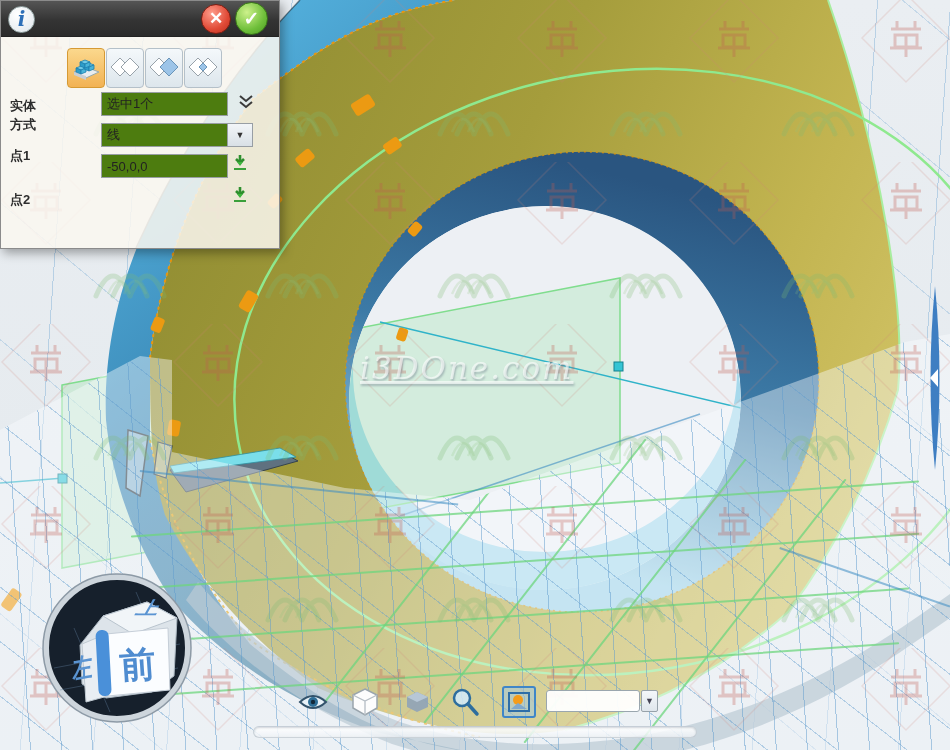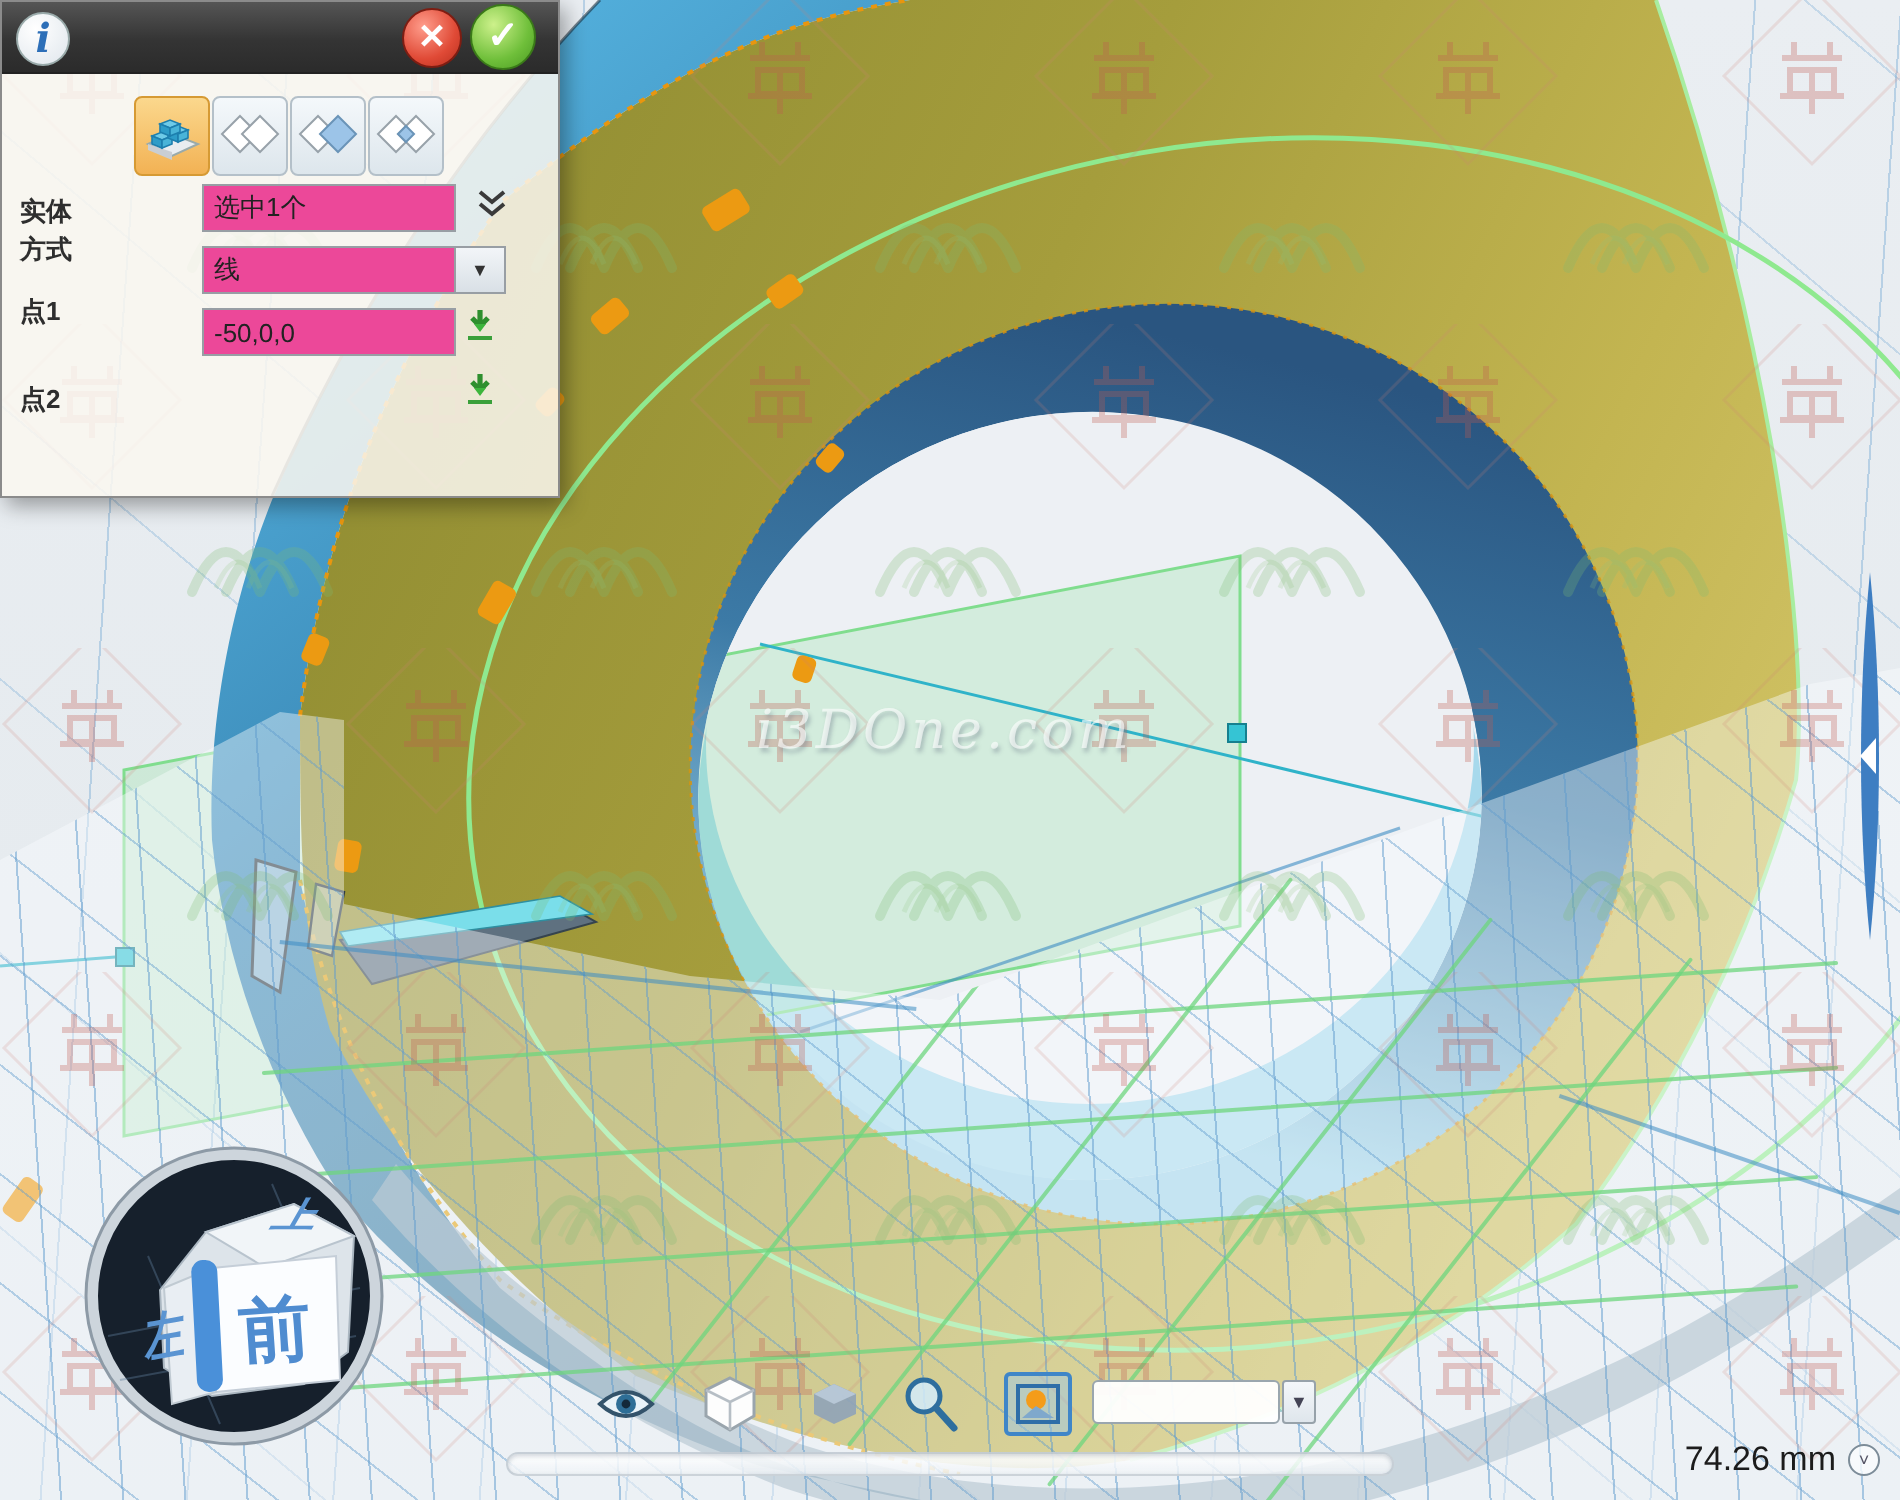--- a/index.html
+++ b/index.html
@@ -21,22 +21,22 @@
       repeating-linear-gradient(38deg, rgba(95,155,205,0) 0 42px, rgba(95,155,205,.42) 42px 43px),
       rgba(250,253,255,.42);
     clip-path:polygon(0 430px,140px 356px,172px 360px,172px 452px,345px 488px,470px 500px,905px 342px,950px 334px,950px 750px,0 750px);}
   .gridplane i{position:absolute;display:block;height:2px;background:rgba(110,214,125,.75);border-radius:2px;}
   .gline-a{transform:rotate(-4deg);}
   .gline-b{width:360px;transform:rotate(-52deg);}
   .dline{position:absolute;height:2px;background:rgba(60,140,195,.55);transform-origin:0 0;}
 
   
   .wm{left:0;top:0;width:950px;height:750px;pointer-events:none;}
-  .wm-text{left:378px;top:350px;font-family:"DejaVu Serif",serif;font-style:italic;font-size:27px;
-    color:rgba(255,255,255,.62);text-shadow:1px 2px 2px rgba(110,125,140,.45);letter-spacing:2px;}
+  .wm-text{left:360px;top:350px;font-family:"DejaVu Serif",serif;font-style:italic;font-size:31px;
+    color:rgba(255,255,255,.62);text-shadow:1px 2px 2px rgba(110,125,140,.45);letter-spacing:2px;text-decoration:underline;}
 
   
   .rtab{left:924px;top:284px;}
 
   
   .viewcube{left:40px;top:572px;}
   .tbtn{position:absolute;top:686px;width:34px;height:32px;display:flex;align-items:center;justify-content:center;}
   .tbtn.active{border:2px solid #3f86c8;border-radius:3px;background:rgba(150,198,238,.45);}
   .combo{position:absolute;left:546px;top:690px;width:94px;height:22px;background:rgba(255,255,255,.95);
     border:1px solid #9aa6ae;border-radius:3px;}
@@ -64,21 +64,21 @@
     background:radial-gradient(circle at 35% 30%,#ff9d8c,#e04a36 60%,#b82f1e);border:1px solid #7e1d12;
     color:#fff;font-size:17px;font-weight:bold;text-align:center;line-height:28px;}
   .btn-ok{position:absolute;left:234px;top:1px;width:33px;height:33px;border-radius:50%;
     background:radial-gradient(circle at 35% 30%,#cdf18b,#6fbf3a 60%,#4a9a22);border:1px solid #3a7a18;
     color:#fff;font-size:19px;font-weight:bold;text-align:center;line-height:31px;}
   .dlg-tools{position:absolute;left:66px;top:47px;height:40px;display:flex;gap:1px;}
   .dtool{width:38px;height:40px;border:1px solid #b4c0c9;border-radius:4px;
     background:linear-gradient(#f4f8fb,#dde6ec);display:flex;align-items:center;justify-content:center;}
   .dtool.sel{border:1px solid #d69a34;background:linear-gradient(#fbd88d,#f2b254);}
   .drow-label{position:absolute;left:9px;font-size:13px;color:#2e2e2e;font-weight:bold;}
-  .dinput{position:absolute;left:100px;width:127px;height:24px;border:1px solid #989ea4;background:#ec4899;
+  .dinput{position:absolute;left:100px;width:127px;height:24px;border:1px solid #989ea4;background:#4d7c0f;
     font-size:13px;color:#222;padding:0 5px;font-family:"Liberation Sans",sans-serif;}
   .combo-dd{position:absolute;left:226px;width:26px;height:24px;background:linear-gradient(#f2f5f8,#d9e0e6);
     border:1px solid #989ea4;color:#333;font-size:9px;text-align:center;line-height:22px;}
   .gicon{position:absolute;left:231px;width:16px;height:18px;}
   .dchev{position:absolute;left:237px;top:93px;}
 </style>
 </head>
 <body>
 
 <div id="app">
@@ -253,23 +253,20 @@
     <svg width="24" height="22">
       <rect x="2" y="2" width="20" height="18" fill="none" stroke="#2e6ea8" stroke-width="2"></rect>
       <circle cx="11" cy="9" r="5" fill="#f49c1a"></circle>
       <path d="M4,18 L11,12 L20,18 Z" fill="#7fa8cc"></path>
     </svg>
   </div>
   <div class="combo" title=""></div>
   <div class="combo-btn">▼</div>
   <div class="hscroll"></div>
 
-  <div class="measure">
-    <span>74.26 mm</span><span class="circ">˅</span>
-  </div>
 
   <div class="abs dialog">
     <div class="dlg-head">
       <div class="info-circ">i</div>
       <div class="btn-x">✕</div>
       <div class="btn-ok">✓</div>
     </div>
 
     <div class="dlg-tools">
       <div class="dtool sel">

